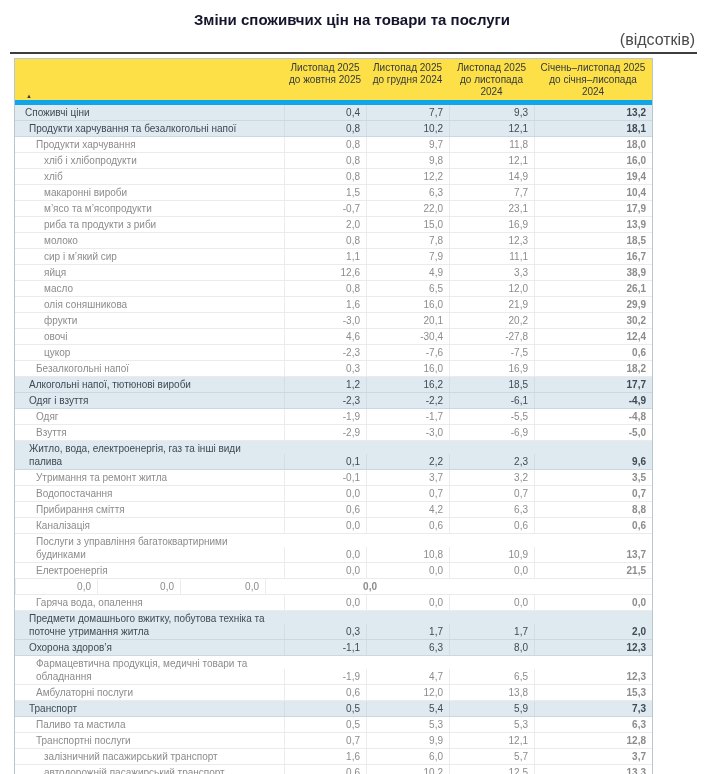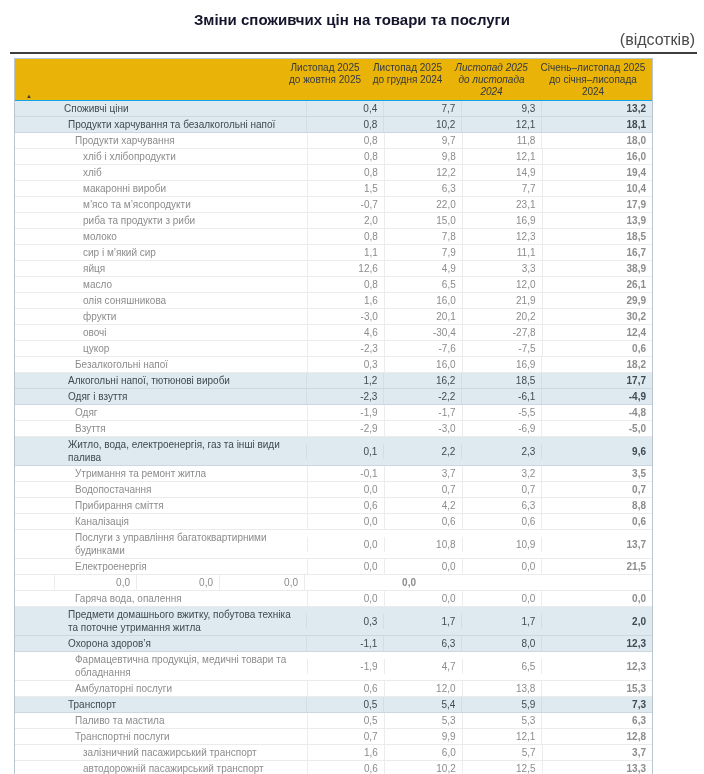--- a/index.html
+++ b/index.html
@@ -14,35 +14,35 @@
   }
   .subtitle{
     text-align:right;font-size:16px;color:#4a4a4a;margin:3px 9px 0 0;
   }
   .rule{border-top:2px solid #3d3d3d;margin:3px 7px 4px 10px;}
   .grid{
     margin-left:14px;width:637px;border:1px solid #b9c6cf;
     font-size:10px;box-sizing:content-box;
   }
   .thead{
-    display:flex;background:#eab308;border-bottom:1px solid #0ea5e9;
+    display:flex;background:#fde047;border-bottom:5px solid #0ea5e9;
     color:#323a41;
   }
   .th{box-sizing:border-box;padding:3px 3px 2px 3px;text-align:center;line-height:12px;}
   .th-label{width:269px;position:relative;}
   .sort-arrow{
     position:absolute;left:11px;bottom:1px;font-size:6px;color:#3a3a3a;line-height:6px;
   }
   .th.c1{width:82px;}
   .th.c2{width:83px;}
-  .th.c3{width:85px;font-style:italic;}
+  .th.c3{width:85px;}
   .th.c4{width:118px;}
   .tr{
-    display:flex;align-items:center;border-bottom:1px solid #ebebeb;
-    color:#8c8c8c;background:#fff;padding-left:39px;
+    display:flex;align-items:flex-end;border-bottom:1px solid #ebebeb;
+    color:#8c8c8c;background:#fff;
   }
   .tr.hl{background:#dee9f0;border-bottom:1px solid #ccd7df;color:#3f4a52;}
   .td{box-sizing:border-box;padding:1px 3px;line-height:13px;}
   .td.label{width:269px;padding-right:8px;}
   .td.val{text-align:right;padding-right:6px;border-left:1px solid #ececec;}
   .tr.hl .td.val{border-left:1px solid #d2dde4;}
   .td.v1{width:82px;}
   .td.v2{width:83px;}
   .td.v3{width:85px;}
   .td.v4{width:118px;font-weight:bold;}

